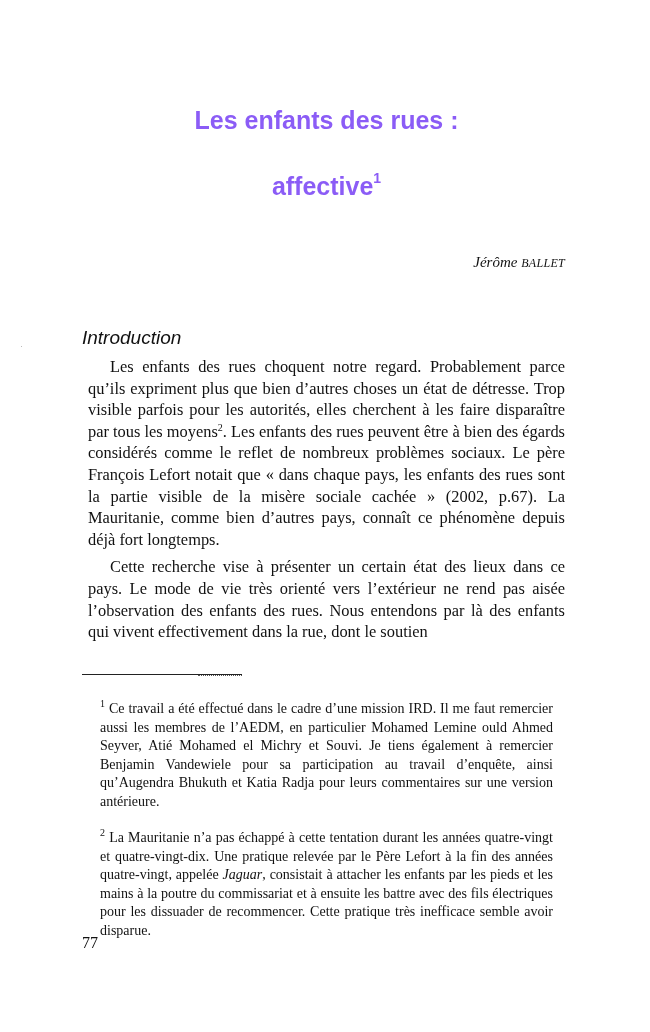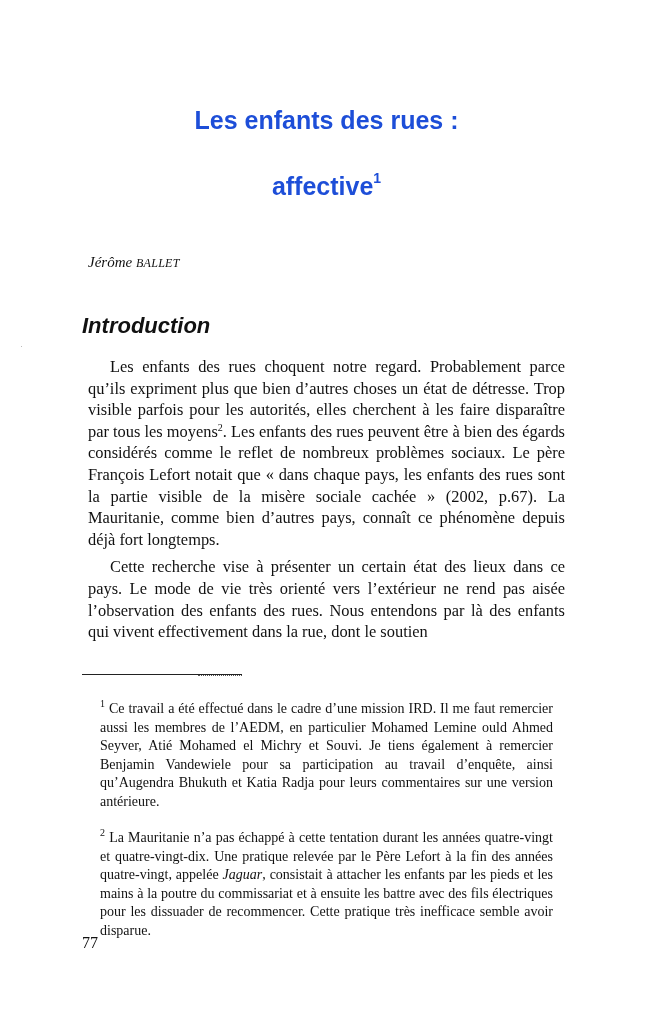--- a/index.html
+++ b/index.html
@@ -1,30 +1,30 @@
 <!DOCTYPE html>
 <html><head>
   <meta charset="utf-8">
   <style>
     html, body { margin: 0; padding: 0; background: #ffffff; }
     body { width: 650px; height: 1032px; position: relative; overflow: hidden; color: #111; }
     .title {
       position: absolute; left: 82px; width: 489px; top: 104px;
       text-align: center; font-family: "Liberation Sans", sans-serif; font-weight: bold;
-      font-size: 25px; line-height: 33px; color: #1d4ed8;
+      font-size: 25px; line-height: 33px; color: #8b5cf6;
     }
     .title sup { font-size: 14px; vertical-align: 12px; line-height: 0; }
     .author {
-      position: absolute; left: 88px; width: 489px; top: 254px; text-align: left;
+      position: absolute; left: 76px; width: 489px; top: 254px; text-align: right;
       font-family: "Liberation Serif", serif; font-style: italic; font-size: 15px;
     }
     .author .sc { font-size: 12px; letter-spacing: 0.3px; }
     .section-heading {
-      position: absolute; left: 82px; top: 313px;
-      font-family: "Liberation Sans", sans-serif; font-weight: bold; font-style: italic; font-size: 22px;
+      position: absolute; left: 82px; top: 327px;
+      font-family: "Liberation Sans", sans-serif; font-weight: normal; font-style: italic; font-size: 19px;
     }
     .body-text {
       position: absolute; left: 82px; top: 350px; width: 489px;
       font-family: "Liberation Serif", serif; font-size: 16.4px; line-height: 21.6px;
       text-align: justify; margin: 0;
     }
     .body-text p { margin: 6px; text-indent: 22px; }
     .body-text sup, .footnotes sup { font-size: 10px; vertical-align: 6px; line-height: 0; }
     .fn-rule {
       position: absolute; left: 82px; top: 674px; width: 160px; height: 0;

